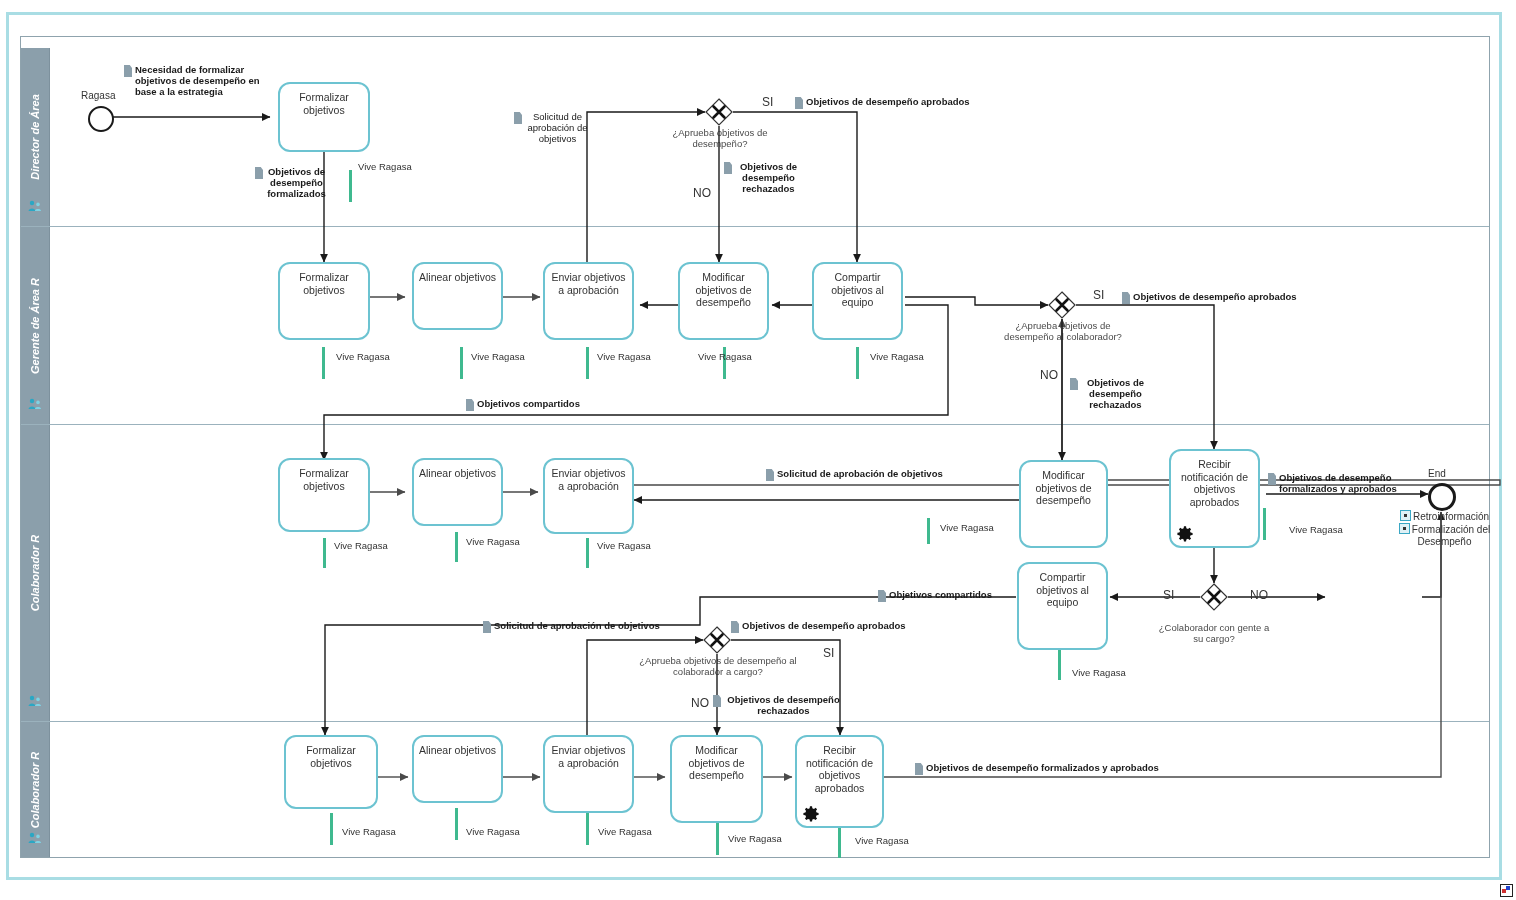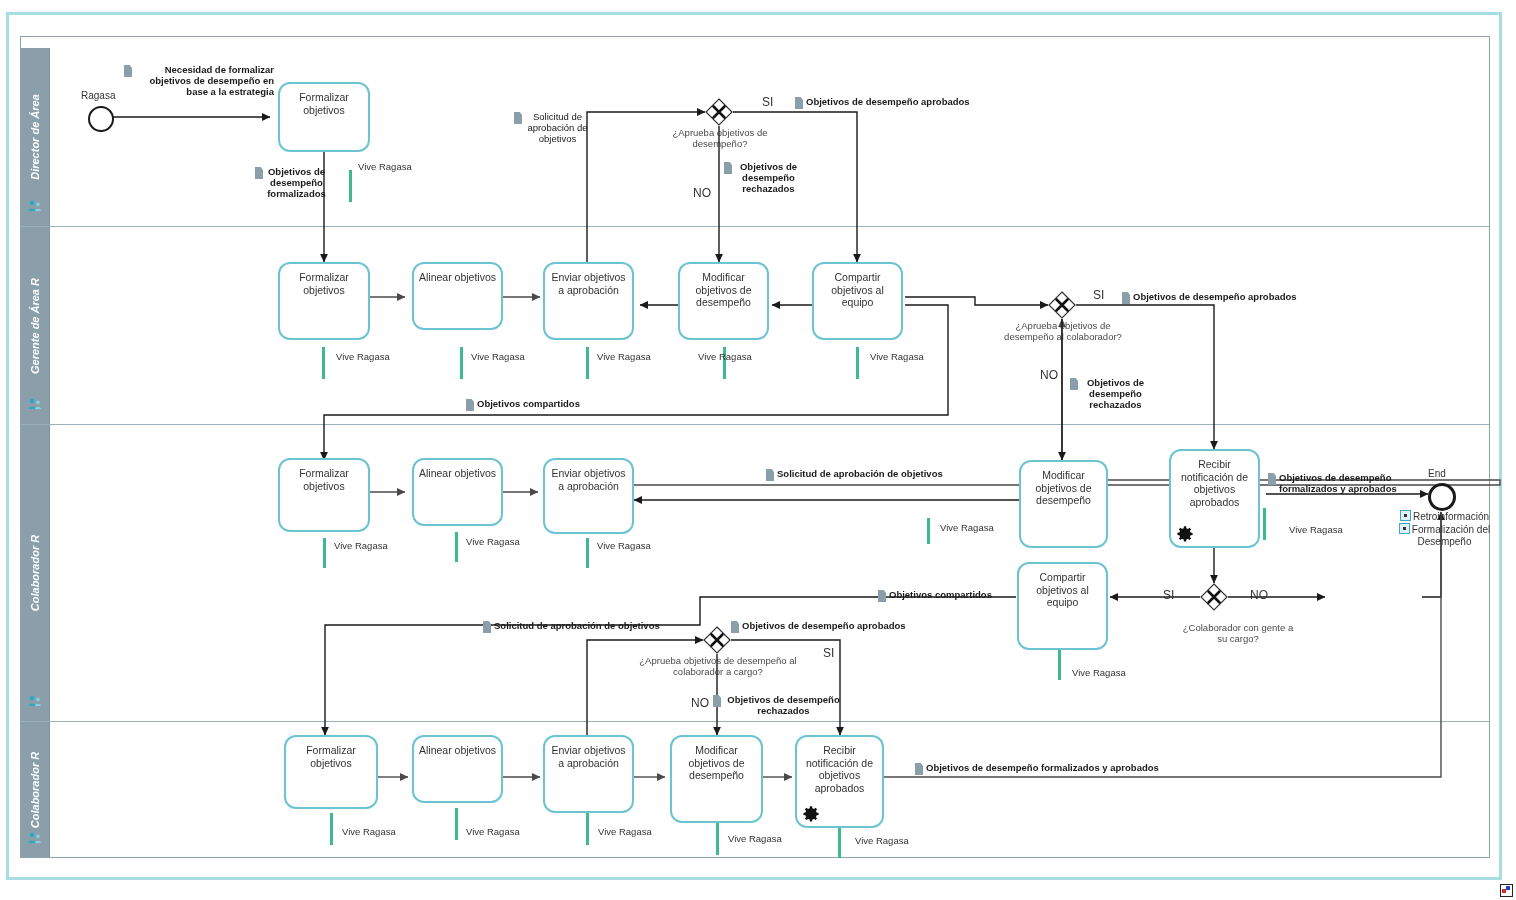--- a/index.html
+++ b/index.html
@@ -335,40 +335,40 @@
       </svg>
   </div>
   <div class="gw-label" style="left:1000px;top:320px;width:126px;white-space:normal;">¿Aprueba objetivos de desempeño al colaborador?</div>
 
   <div class="gw" style="left:1200px;top:583px;">
     <svg width="28" height="28" viewBox="0 0 28 28">
         <polygon points="14,1 27,14 14,27 1,14" fill="#fff" stroke="#333" stroke-width="1.2"></polygon>
       <path d="M8.5,8.5 L19.5,19.5 M19.5,8.5 L8.5,19.5" stroke="#111" stroke-width="2.6" stroke-linecap="round"></path>
       </svg>
   </div>
-  <div class="gw-label" style="left:1180px;top:622px;width:116px;white-space:normal;">¿Colaborador con gente a su cargo?</div>
+  <div class="gw-label" style="left:1156px;top:622px;width:116px;white-space:normal;">¿Colaborador con gente a su cargo?</div>
 
   <div class="gw" style="left:703px;top:626px;">
     <svg width="28" height="28" viewBox="0 0 28 28">
         <polygon points="14,1 27,14 14,27 1,14" fill="#fff" stroke="#333" stroke-width="1.2"></polygon>
       <path d="M8.5,8.5 L19.5,19.5 M19.5,8.5 L8.5,19.5" stroke="#111" stroke-width="2.6" stroke-linecap="round"></path>
       </svg>
   </div>
   <div class="gw-label" style="left:620px;top:655px;width:196px;white-space:normal;">¿Aprueba objetivos de desempeño al colaborador a cargo?</div>
 
   <div class="sf" style="left:762px;top:95px;">SI</div>
   <div class="sf" style="left:693px;top:186px;">NO</div>
   <div class="sf" style="left:1093px;top:288px;">SI</div>
   <div class="sf" style="left:1040px;top:368px;">NO</div>
   <div class="sf" style="left:1163px;top:588px;">SI</div>
   <div class="sf" style="left:1250px;top:588px;">NO</div>
   <div class="sf" style="left:823px;top:646px;">SI</div>
   <div class="sf" style="left:691px;top:696px;">NO</div>
 
-  <div class="dobj bold" style="left:124px;top:64px;width:150px;text-align:right;">
+  <div class="dobj bold" style="left:124px;top:64px;width:150px;text-align:left;">
     <span class="pg"></span>
     <span class="tx">Necesidad de formalizar objetivos de desempeño en base a la estrategia</span>
   </div>
 
   <div class="dobj bold" style="left:255px;top:166px;width:72px;text-align:center;">
     <span class="pg"></span>
     <span class="tx">Objetivos de desempeño formalizados</span>
   </div>
 
   <div class="dobj" style="left:514px;top:111px;width:76px;text-align:center;">

